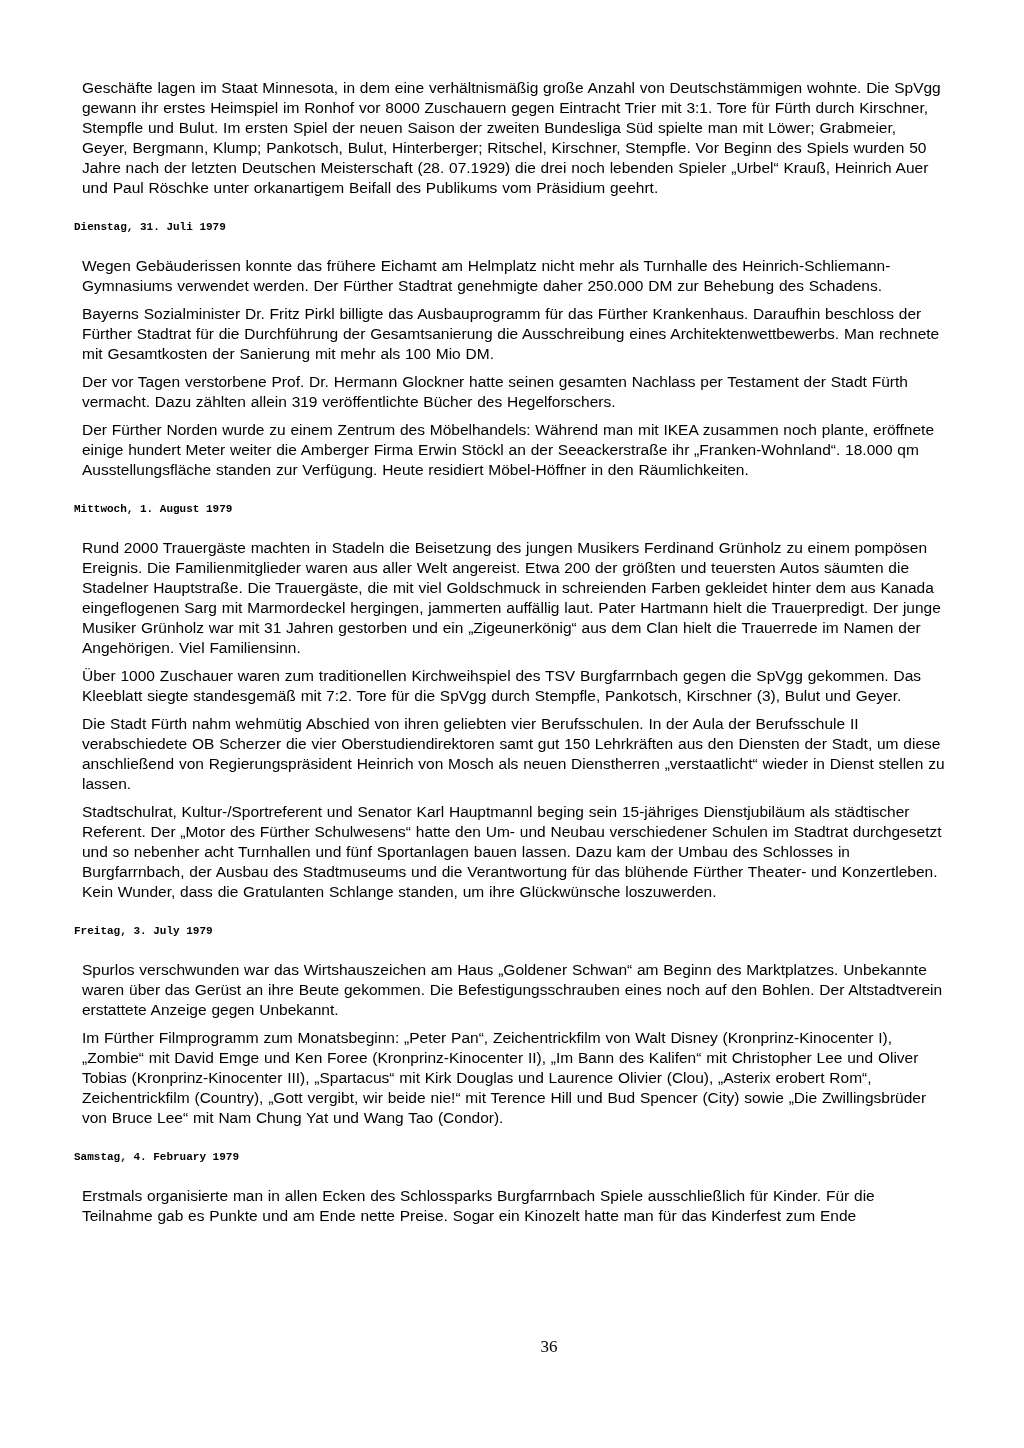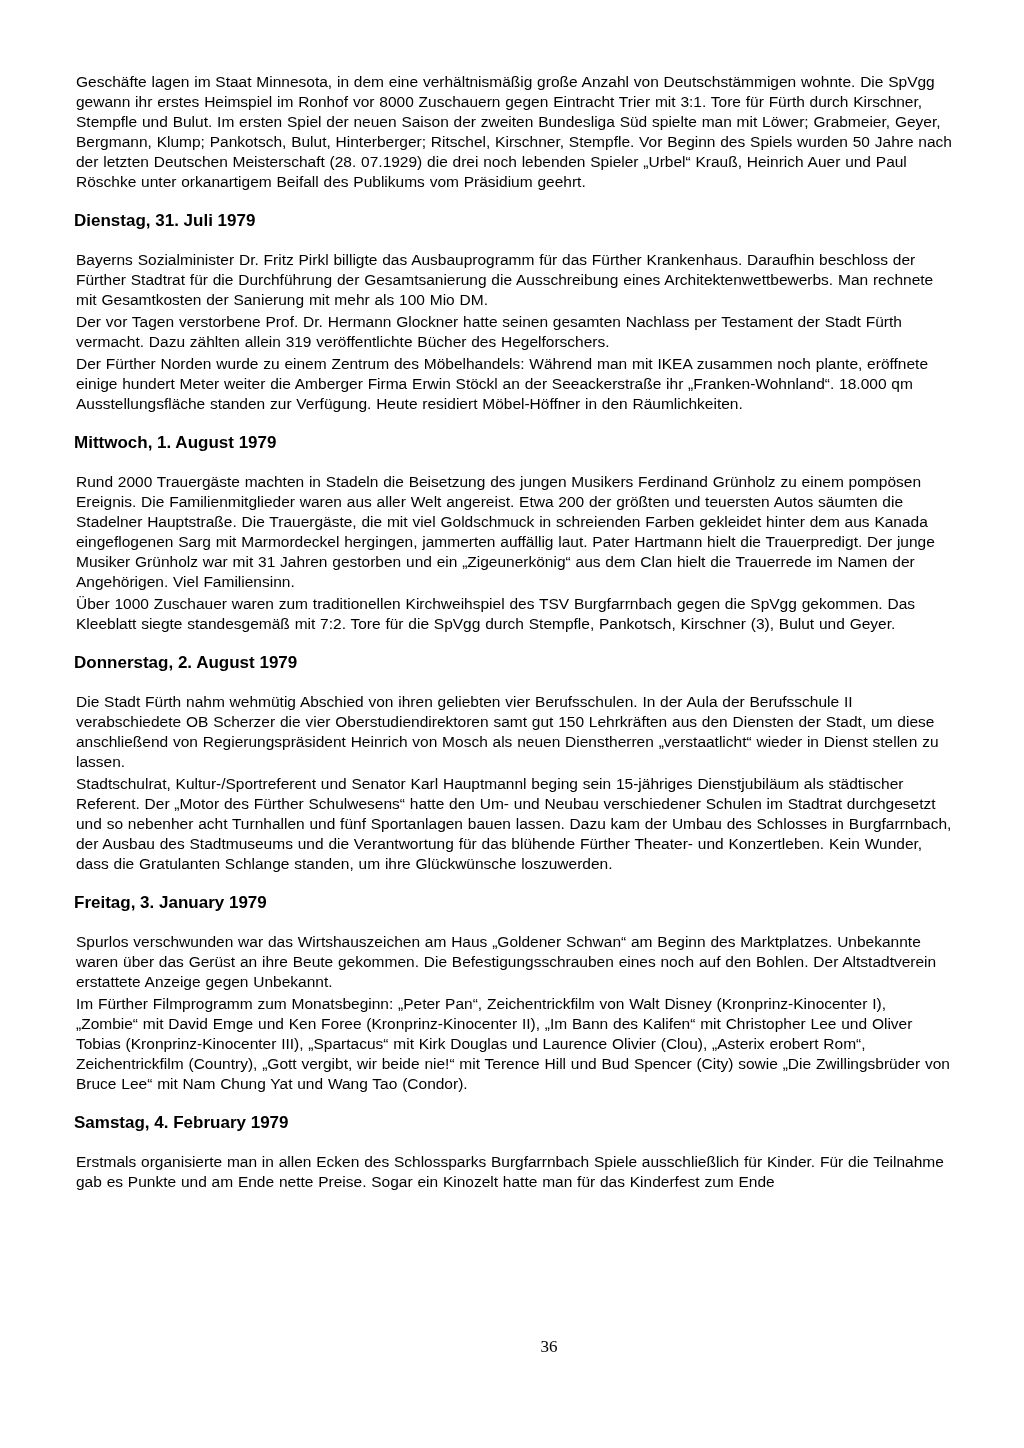--- a/index.html
+++ b/index.html
@@ -16,61 +16,62 @@
     position: relative;
     overflow: hidden;
   }
   .page-content {
     position: absolute;
     top: 70px;
     left: 74px;
     width: 880px;
   }
   .para {
-    margin: 2px;
+    margin: 8px;
     font-size: 15.5px;
     line-height: 20px;
     text-align: left;
     word-spacing: 0.5px;
   }
   .day-heading {
     margin: 19px 0 19px 0;
-    font-size: 17px;
+    font-size: 11px;
     line-height: 20px;
     font-weight: bold;
+    font-family: Liberation Mono, monospace;
   }
   .page-number {
     position: absolute;
     top: 1336px;
     left: 0;
     width: 1024px;
     text-align: center;
     font-family: "Liberation Serif", serif;
     font-size: 17px;
     line-height: 22px;
     padding-left: 37px;
   }
 </style>
 </head>
 <body>
 
 <div class="page-content">
   <p class="para">Geschäfte lagen im Staat Minnesota, in dem eine verhältnismäßig große Anzahl von Deutschstämmigen wohnte. Die SpVgg gewann ihr erstes Heimspiel im Ronhof vor 8000 Zuschauern gegen Eintracht Trier mit 3:1. Tore für Fürth durch Kirschner, Stempfle und Bulut. Im ersten Spiel der neuen Saison der zweiten Bundesliga Süd spielte man mit Löwer; Grabmeier, Geyer, Bergmann, Klump; Pankotsch, Bulut, Hinterberger; Ritschel, Kirschner, Stempfle. Vor Beginn des Spiels wurden 50 Jahre nach der letzten Deutschen Meisterschaft (28. 07.1929) die drei noch lebenden Spieler „Urbel“ Krauß, Heinrich Auer und Paul Röschke unter orkanartigem Beifall des Publikums vom Präsidium geehrt.</p>
   <div id="sections">
       <h2 class="day-heading">Dienstag, 31. Juli 1979</h2>
+      <p class="para">Wegen Gebäuderissen konnte das frühere Eichamt am Helmplatz nicht mehr als Turnhalle des Heinrich-Schliemann-Gymnasiums verwendet werden. Der Fürther Stadtrat genehmigte daher 250.000 DM zur Behebung des Schadens.</p>
       <p class="para">Bayerns Sozialminister Dr. Fritz Pirkl billigte das Ausbauprogramm für das Fürther Krankenhaus. Daraufhin beschloss der Fürther Stadtrat für die Durchführung der Gesamtsanierung die Ausschreibung eines Architektenwettbewerbs. Man rechnete mit Gesamtkosten der Sanierung mit mehr als 100 Mio DM.</p>
       <p class="para">Der vor Tagen verstorbene Prof. Dr. Hermann Glockner hatte seinen gesamten Nachlass per Testament der Stadt Fürth vermacht. Dazu zählten allein 319 veröffentlichte Bücher des Hegelforschers.</p>
       <p class="para">Der Fürther Norden wurde zu einem Zentrum des Möbelhandels: Während man mit IKEA zusammen noch plante, eröffnete einige hundert Meter weiter die Amberger Firma Erwin Stöckl an der Seeackerstraße ihr „Franken-Wohnland“. 18.000 qm Ausstellungsfläche standen zur Verfügung. Heute residiert Möbel-Höffner in den Räumlichkeiten.</p>
       <h2 class="day-heading">Mittwoch, 1. August 1979</h2>
       <p class="para">Rund 2000 Trauergäste machten in Stadeln die Beisetzung des jungen Musikers Ferdinand Grünholz zu einem pompösen Ereignis. Die Familienmitglieder waren aus aller Welt angereist. Etwa 200 der größten und teuersten Autos säumten die Stadelner Hauptstraße. Die Trauergäste, die mit viel Goldschmuck in schreienden Farben gekleidet hinter dem aus Kanada eingeflogenen Sarg mit Marmordeckel hergingen, jammerten auffällig laut. Pater Hartmann hielt die Trauerpredigt. Der junge Musiker Grünholz war mit 31 Jahren gestorben und ein „Zigeunerkönig“ aus dem Clan hielt die Trauerrede im Namen der Angehörigen. Viel Familiensinn.</p>
       <p class="para">Über 1000 Zuschauer waren zum traditionellen Kirchweihspiel des TSV Burgfarrnbach gegen die SpVgg gekommen. Das Kleeblatt siegte standesgemäß mit 7:2. Tore für die SpVgg durch Stempfle, Pankotsch, Kirschner (3), Bulut und Geyer.</p>
-      <h2 class="day-heading">Donnerstag, 2. August 1979</h2>
       <p class="para">Die Stadt Fürth nahm wehmütig Abschied von ihren geliebten vier Berufsschulen. In der Aula der Berufsschule II verabschiedete OB Scherzer die vier Oberstudiendirektoren samt gut 150 Lehrkräften aus den Diensten der Stadt, um diese anschließend von Regierungspräsident Heinrich von Mosch als neuen Dienstherren „verstaatlicht“ wieder in Dienst stellen zu lassen.</p>
       <p class="para">Stadtschulrat, Kultur-/Sportreferent und Senator Karl Hauptmannl beging sein 15-jähriges Dienstjubiläum als städtischer Referent. Der „Motor des Fürther Schulwesens“ hatte den Um- und Neubau verschiedener Schulen im Stadtrat durchgesetzt und so nebenher acht Turnhallen und fünf Sportanlagen bauen lassen. Dazu kam der Umbau des Schlosses in Burgfarrnbach, der Ausbau des Stadtmuseums und die Verantwortung für das blühende Fürther Theater- und Konzertleben. Kein Wunder, dass die Gratulanten Schlange standen, um ihre Glückwünsche loszuwerden.</p>
-      <h2 class="day-heading">Freitag, 3. January 1979</h2>
+      <h2 class="day-heading">Freitag, 3. July 1979</h2>
       <p class="para">Spurlos verschwunden war das Wirtshauszeichen am Haus „Goldener Schwan“ am Beginn des Marktplatzes. Unbekannte waren über das Gerüst an ihre Beute gekommen. Die Befestigungsschrauben eines noch auf den Bohlen. Der Altstadtverein erstattete Anzeige gegen Unbekannt.</p>
       <p class="para">Im Fürther Filmprogramm zum Monatsbeginn: „Peter Pan“, Zeichentrickfilm von Walt Disney (Kronprinz-Kinocenter I), „Zombie“ mit David Emge und Ken Foree (Kronprinz-Kinocenter II), „Im Bann des Kalifen“ mit Christopher Lee und Oliver Tobias (Kronprinz-Kinocenter III), „Spartacus“ mit Kirk Douglas und Laurence Olivier (Clou), „Asterix erobert Rom“, Zeichentrickfilm (Country), „Gott vergibt, wir beide nie!“ mit Terence Hill und Bud Spencer (City) sowie „Die Zwillingsbrüder von Bruce Lee“ mit Nam Chung Yat und Wang Tao (Condor).</p>
       <h2 class="day-heading">Samstag, 4. February 1979</h2>
       <p class="para">Erstmals organisierte man in allen Ecken des Schlossparks Burgfarrnbach Spiele ausschließlich für Kinder. Für die Teilnahme gab es Punkte und am Ende nette Preise. Sogar ein Kinozelt hatte man für das Kinderfest zum Ende</p>
     </div>
 </div>
 
 <div class="page-number">36</div>
 
 </body></html>

